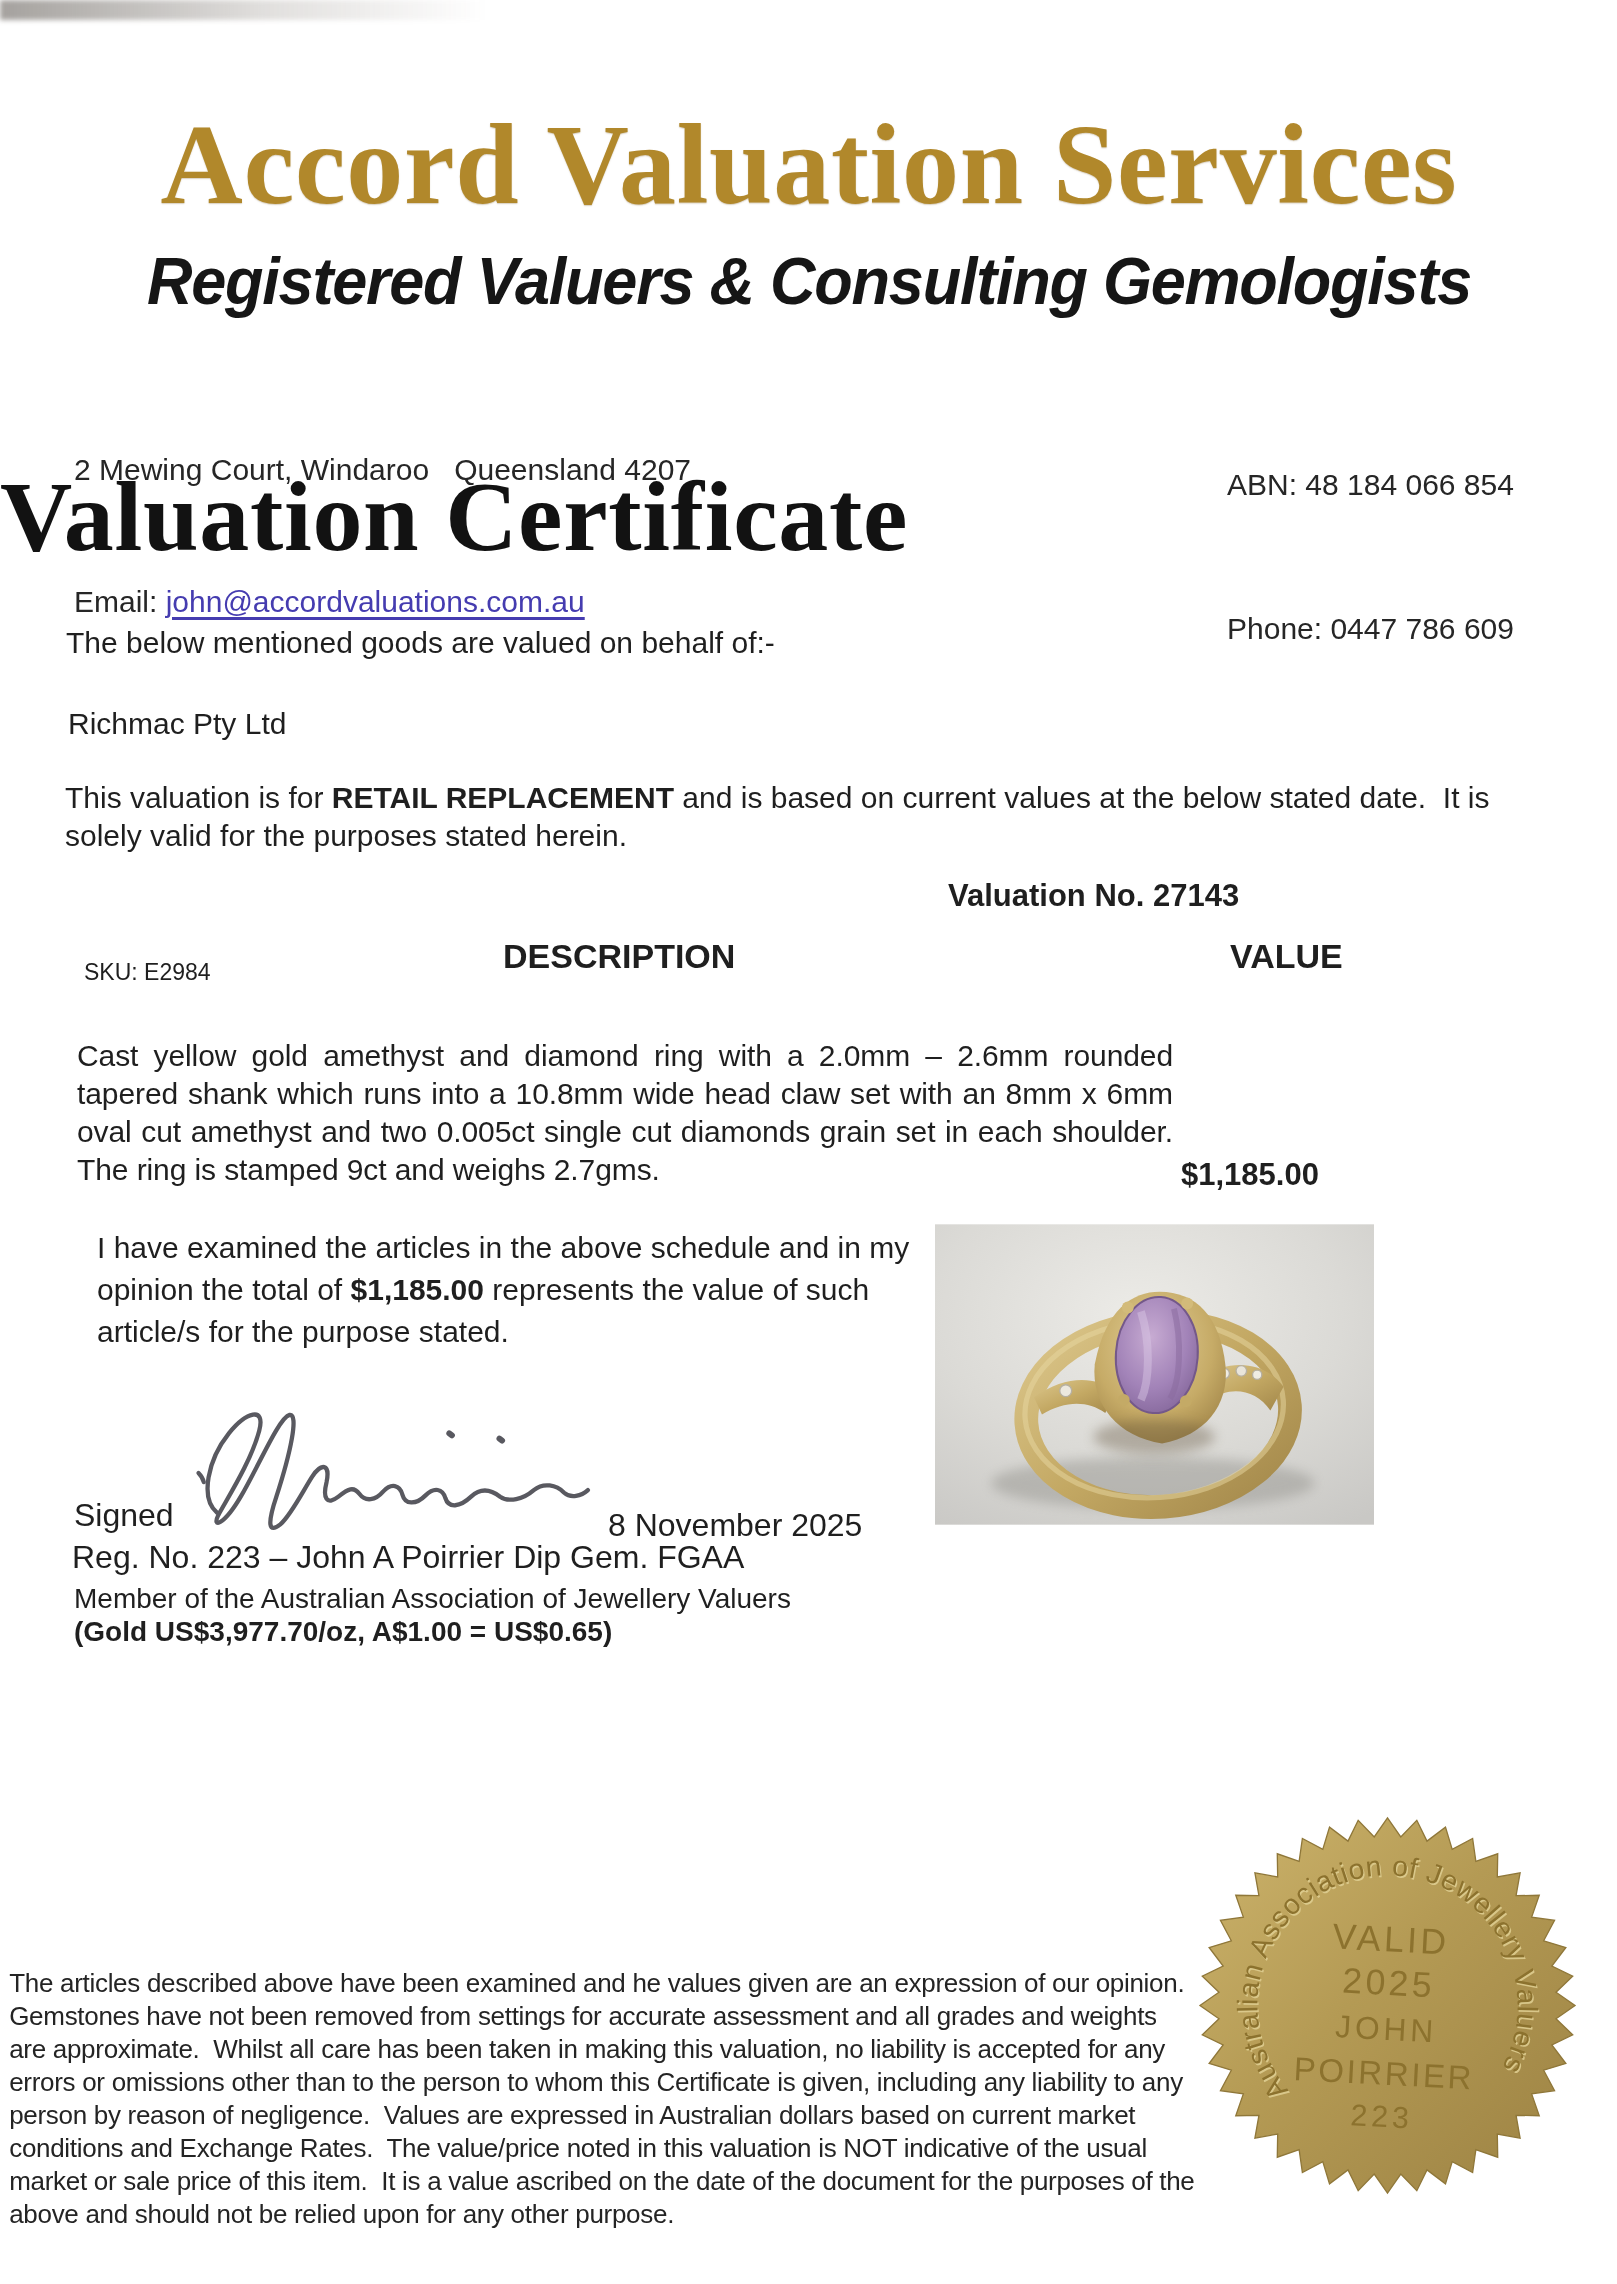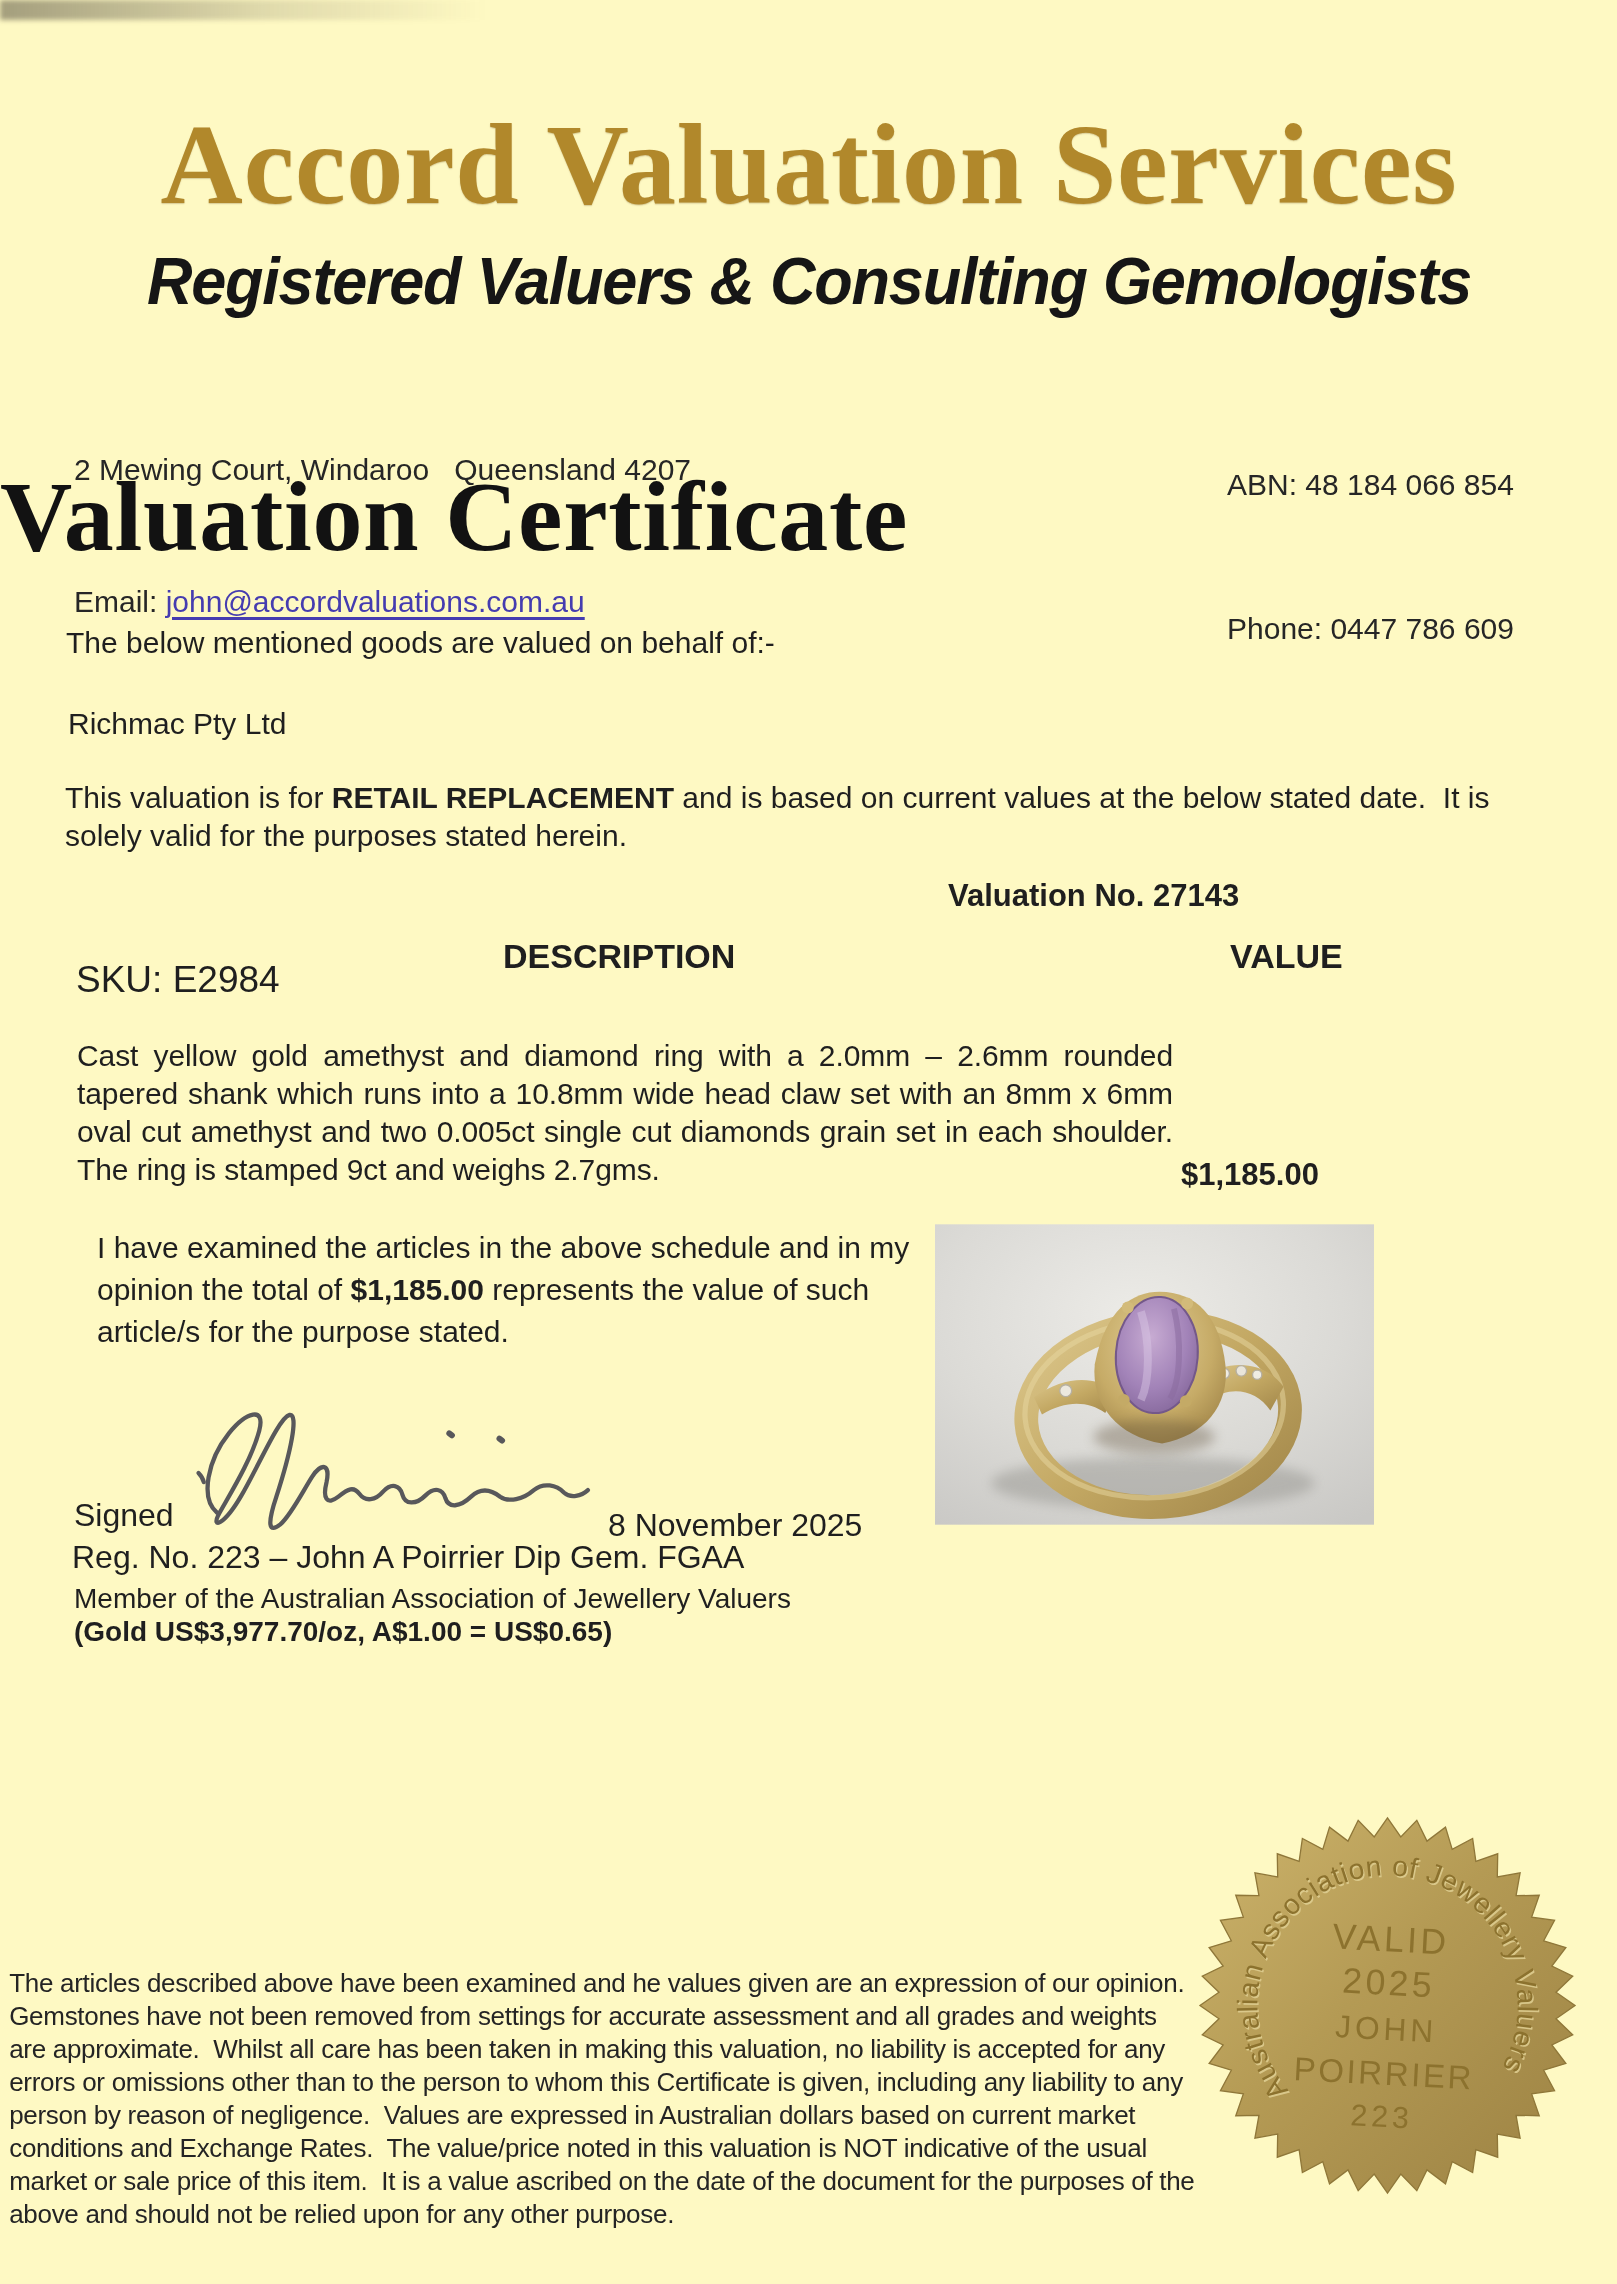--- a/index.html
+++ b/index.html
@@ -7,21 +7,21 @@
     --link_blue:#453CB0;
     --seal_base:#B49A54;
     --seal_text:#8C722E;
     --ink:#1F1F1F;
   }
   *{margin:0;padding:0;box-sizing:border-box;}
   html,body{background:#888;}
   .page{
     position:relative;
     width:1618px;height:2284px;
-    background:#fef9c3;
+    background:#ffffff;
     overflow:hidden;
     font-family:"Liberation Sans",sans-serif;
     color:var(--ink);
   }
   .abs{position:absolute;}
   
   .scan-smudge{
     left:0;top:0;width:594px;height:20px;
     background:linear-gradient(to right, rgba(55,48,40,.45), rgba(90,80,70,.18) 45%, rgba(0,0,0,0) 82%);
     filter:blur(2.6px);
@@ -59,21 +59,21 @@
     color:#121212;
   }
   .body-text{font-size:30px;line-height:38px;color:var(--ink);white-space:pre-wrap;}
   .intro{left:66px;top:624px;}
   .client{left:68px;top:705px;}
   .purpose{left:65px;top:779px;width:1463px;}
   .valuation-no{left:948px;top:854px;font-weight:bold;font-size:31px;margin-top:24px;}
   .col-header{font-weight:bold;font-size:34px;letter-spacing:0;}
   .desc-header{left:503px;top:937px;}
   .value-header{left:1230px;top:937px;}
-  .sku{left:76px;top:959px;font-size:37px;}
+  .sku{left:84px;top:959px;font-size:23px;}
   .description{
     left:77px;top:1037px;width:1096px;
     font-size:30px;line-height:38px;
     text-align:justify;
     letter-spacing:-0.1px;
   }
   .item-value{left:1181px;top:1157px;font-weight:bold;font-size:31px;}
   .opinion{left:97px;top:1227px;width:855px;font-size:30px;line-height:42px;white-space:pre-wrap;}
   .photo{
     left:935px;top:1224px;width:439px;height:301px;

